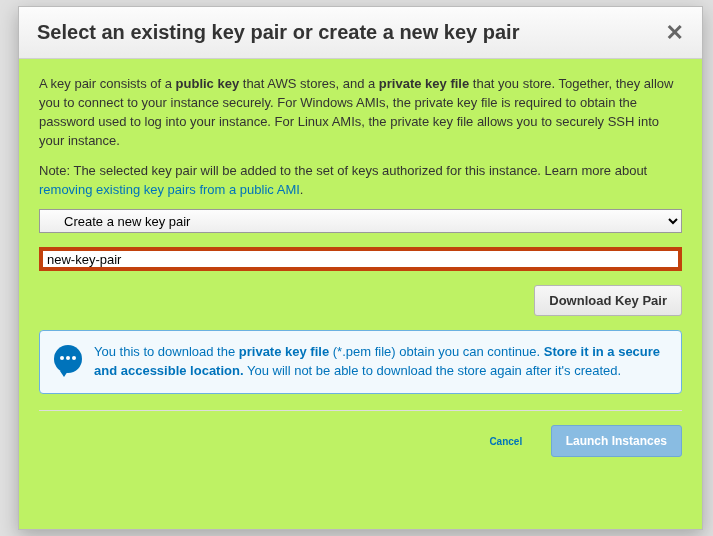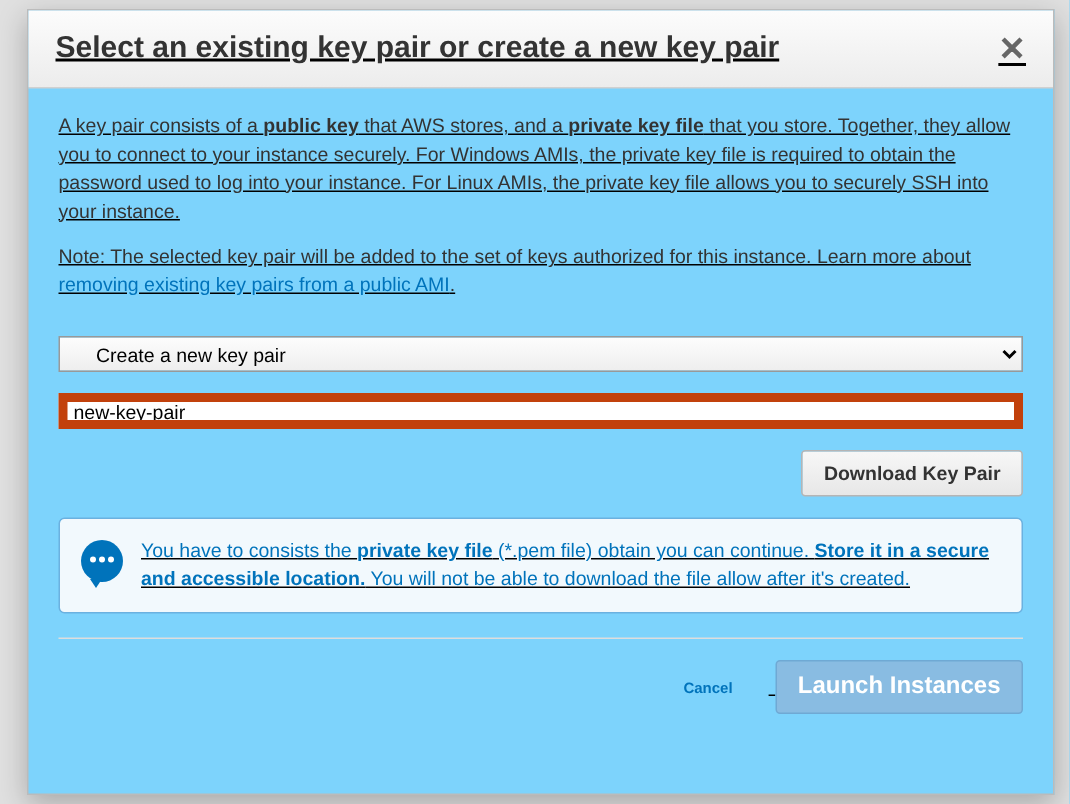--- a/index.html
+++ b/index.html
@@ -14,24 +14,23 @@
       height: 536px;
       position: relative;
       overflow: hidden;
     }
     .modal {
       position: absolute;
       top: 6px;
       left: 18px;
       right: 10px;
       bottom: 6px;
-      background: #7dd3fc;
+      background: #bef264;
       border: 1px solid #bbb;
       box-shadow: 0 6px 18px rgba(0,0,0,0.25);
-      text-decoration: underline;
     }
     .modal-header {
       background: linear-gradient(to bottom, #fcfcfc, #ececec);
       border-bottom: 1px solid #d0d0d0;
       padding: 14px 18px;
       display: flex;
       justify-content: space-between;
       align-items: center;
     }
     .modal-title {
@@ -53,21 +52,21 @@
       line-height: 1.45;
     }
     .desc {
       margin-bottom: 12px;
     }
     .desc b {
       font-weight: bold;
       text-align: center;
     }
     .note {
-      margin-bottom: 24px;
+      margin-bottom: 9px;
     }
     .link {
       color: #0073bb;
       cursor: pointer;
     }
     .select-wrap {
       width: 100%;
       margin-bottom: 14px;
     }
     select {
@@ -79,21 +78,21 @@
       height: 24px;
     }
     .field-label {
       font-weight: bold;
       font-size: 13px;
       color: #444;
       margin-bottom: 4px;
     }
     .text-input {
       width: 100%;
-      border: 6px solid #c2410c;
+      border: 4px solid #c2410c;
       padding: 3px 4px;
       font-size: 13px;
       height: 24px;
       background: #fff;
     }
     .download-row {
       text-align: right;
       margin-top: 14px;
       margin-bottom: 14px;
     }
@@ -173,21 +172,21 @@
       border: none;
       font-weight: bold;
       margin-right: 10px;
       font-size: 10px;
     }
     .btn-primary {
       background: #89bce2;
       border: 1px solid #6fa9d4;
       color: #fff;
       font-weight: bold;
-      font-size: 16px;
+      font-size: 12px;
       padding: 8px 14px;
     }
   </style>
 </head>
 <body>
 
 <div class="modal">
   <div class="modal-header">
     <div class="modal-title">Select an existing key pair or create a new key pair</div>
     <div class="close-icon">✕</div>
@@ -211,21 +210,21 @@
 
     <input type="text" class="text-input" value="new-key-pair" style="">
 
     <div class="download-row">
       <button class="btn btn-gray">Download Key Pair</button>
     </div>
 
     <div class="info-box">
       <div class="info-icon"></div>
       <div class="info-text">
-        <span>You have to consists the </span><b>private key file</b><span> (*.pem file) obtain you can continue. </span><b>Store it in a secure and accessible location.</b><span> You will not be able to download the file allow after it's created.</span>
+        <span>You this to download the </span><b>private key file</b><span> (*.pem file) obtain you can continue. </span><b>Store it in a secure and accessible location.</b><span> You will not be able to download the store again after it's created.</span>
       </div>
     </div>
 
     <div class="divider"></div>
   </div>
 
   <div class="footer">
     <button class="btn btn-link">Cancel</button>
     <button class="btn btn-primary">Launch Instances</button>
   </div>

